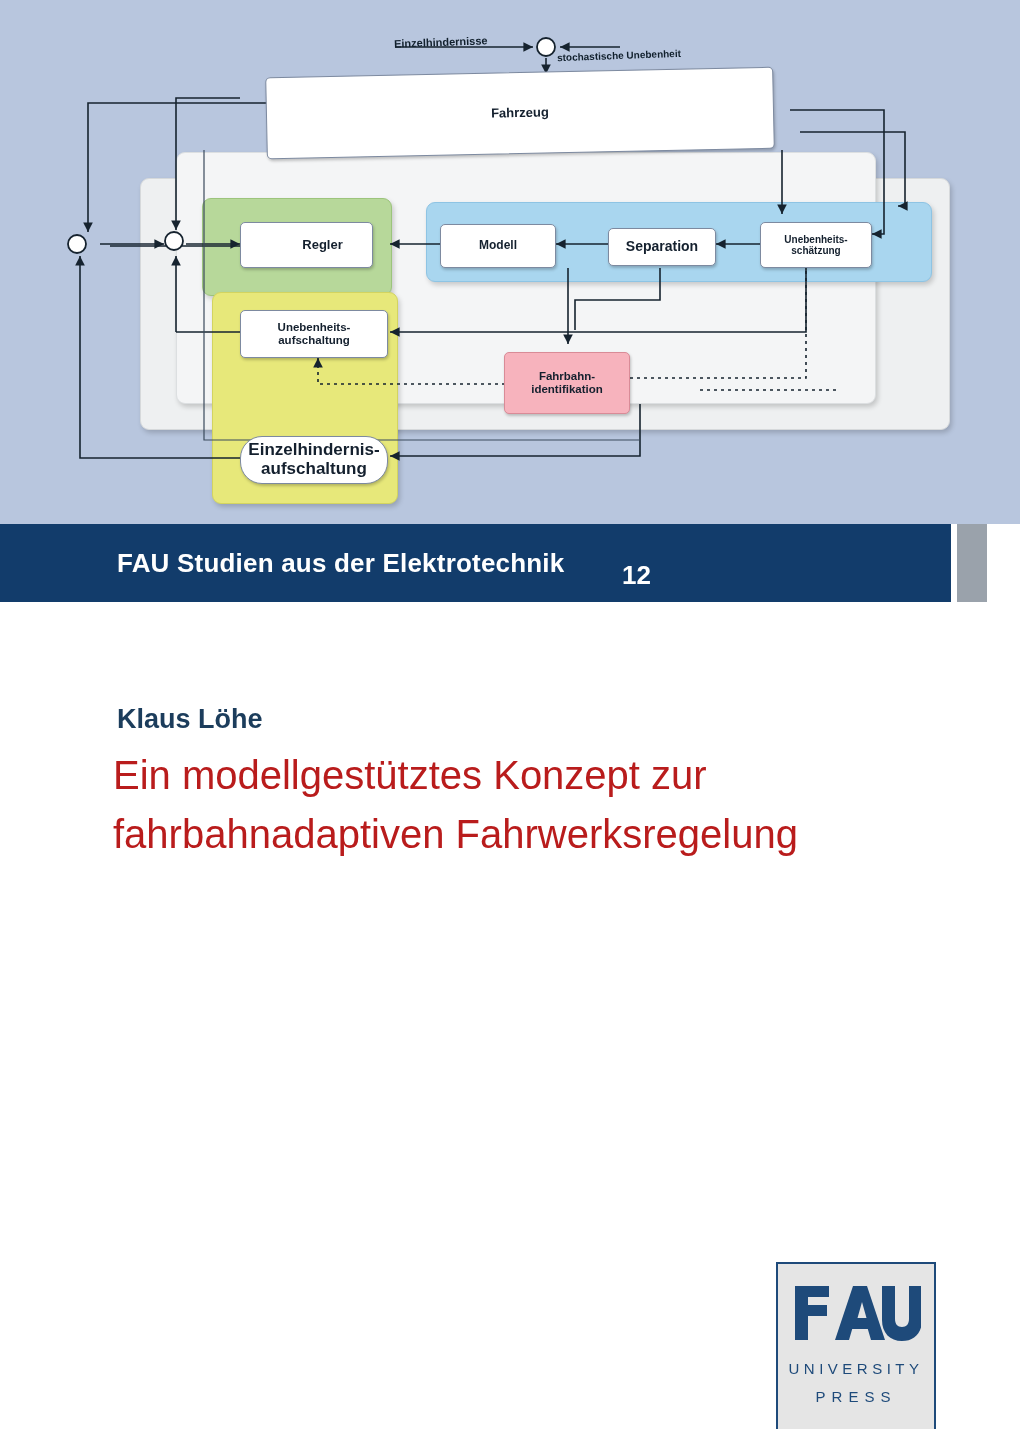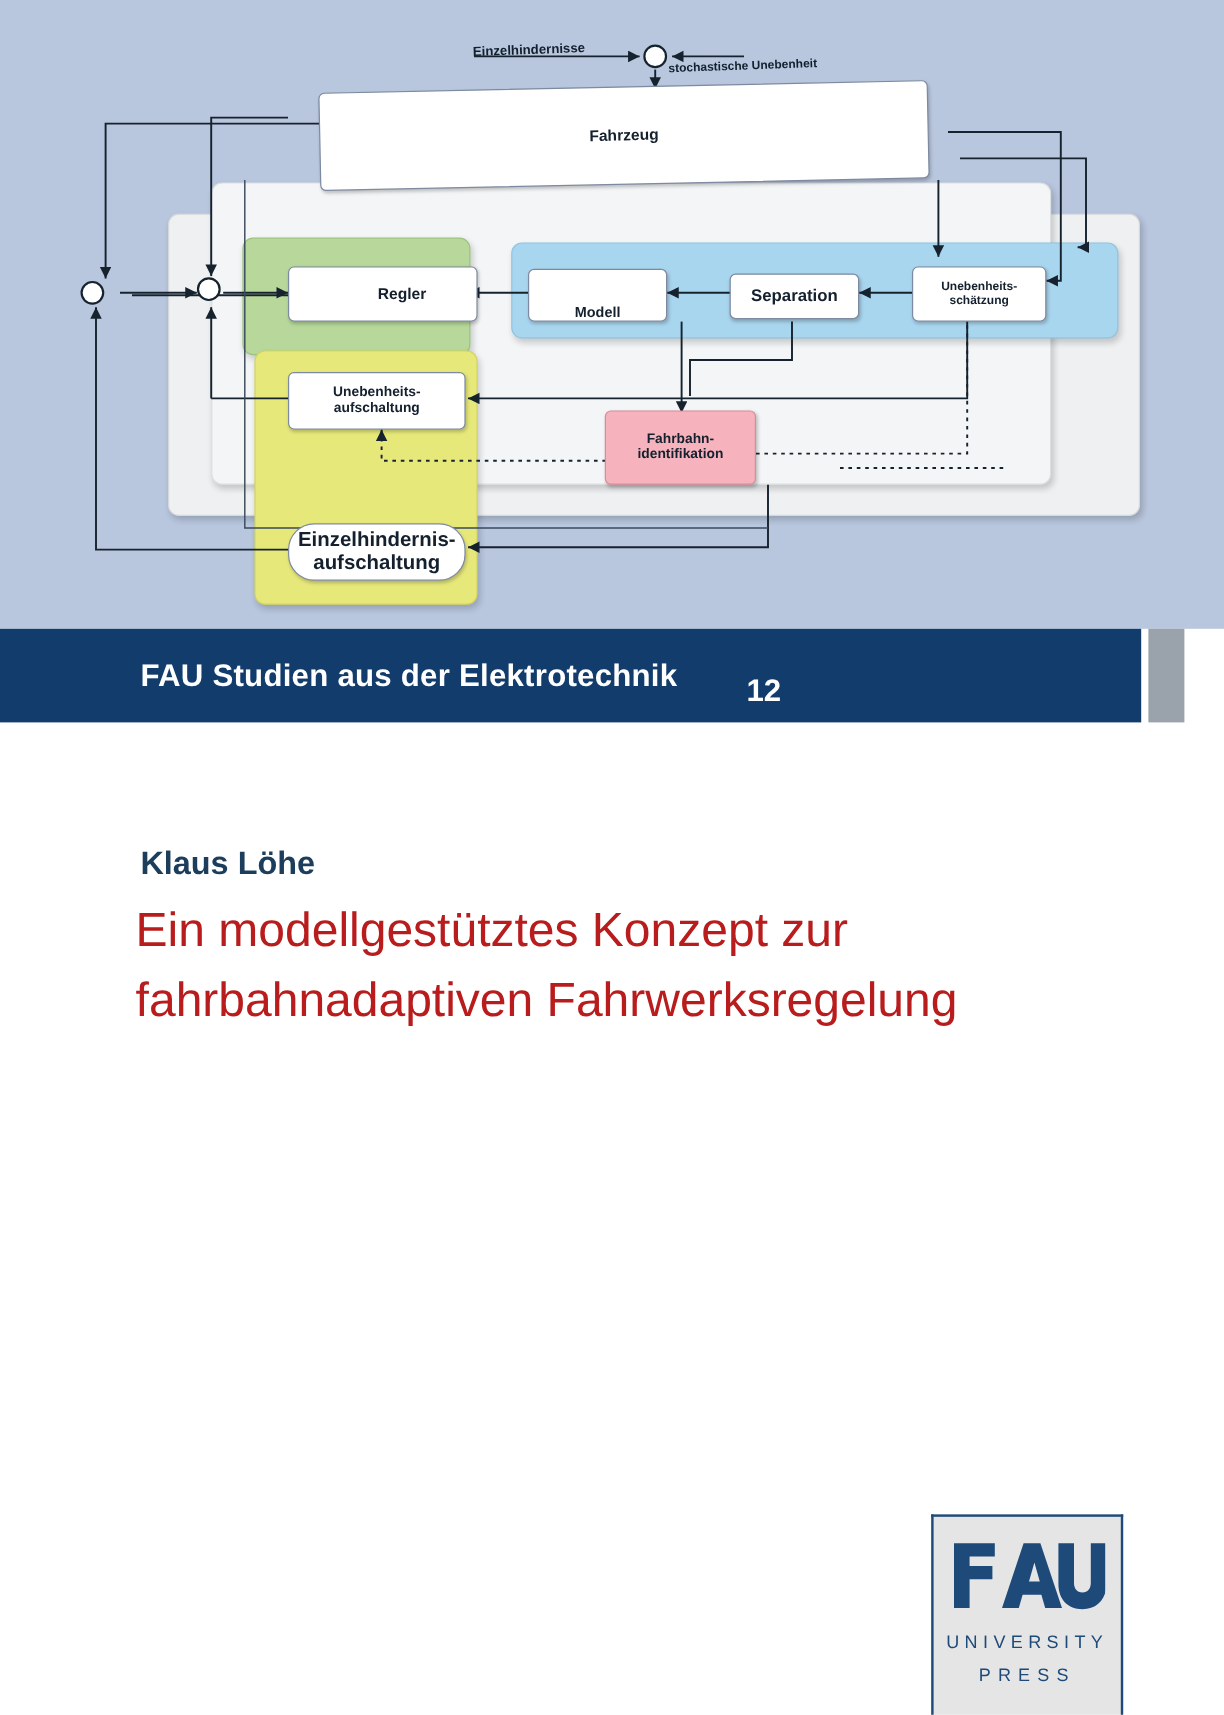--- a/index.html
+++ b/index.html
@@ -46,21 +46,21 @@
     position: absolute;
     border-radius: 9px;
     box-shadow: 2px 3px 5px rgba(0,0,0,0.18);
     box-sizing: border-box;
   }
   .plate-grey   { background: #eef0f1; border: 1px solid #d6d9db; }
   .plate-grey2  { background: #f4f5f6; border: 1px solid #dcdfe1; }
   .plate-green  { background: #b7d89a; border: 1px solid #9cc47c; }
   .plate-yellow { background: #e7e87a; border: 1px solid #d3d45f; }
   .plate-blue   { background: #a9d6ef; border: 1px solid #8ec4e4; }
-  .box-pink { background: #f7b3bd; border-color: #d98b97; }
+  .box-pink { background: #f7b3bd; border-color: #d98b97; margin-top: 10px; }
 
   .figlabel {
     position: absolute;
     font-size: 11px;
     font-weight: bold;
     color: #11202d;
     white-space: nowrap;
   }
 
   
@@ -218,25 +218,25 @@
     <circle cx="174" cy="241" r="9" fill="#ffffff" stroke="#16232f" stroke-width="1.8"></circle>
   </svg>
 
   <div class="dbox" style="left:266px; top:72px; width:508px; height:82px; font-size:13px; transform:rotate(-1.2deg);">
     <span>Fahrzeug</span>
   </div>
 
   <div class="figlabel" style="left:394px; top:36px; transform:rotate(-2deg);">Einzelhindernisse</div>
   <div class="figlabel" style="left:557px; top:50px; font-size:10px; transform:rotate(-2deg);">stochastische Unebenheit</div>
 
-  <div class="dbox" style="left:240px; top:222px; width:158px; height:46px; font-size:13px;padding-left:32px;">
+  <div class="dbox" style="left:240px; top:222px; width:133px; height:46px; font-size:13px;padding-left:32px;">
     <span>Regler</span>
   </div>
 
-  <div class="dbox" style="left:440px; top:224px; width:116px; height:44px; font-size:12px;align-items:flex-end;">
+  <div class="dbox" style="left:440px; top:224px; width:116px; height:44px; font-size:12px;">
     <span>Modell</span>
   </div>
 
   <div class="dbox" style="left:608px; top:228px; width:108px; height:38px; font-size:14px;">
     <span>Separation</span>
   </div>
 
   <div class="dbox" style="left:760px; top:222px; width:112px; height:46px; font-size:10px; flex-direction:column;">
     <span>Unebenheits-</span>
     <span>schätzung</span>

